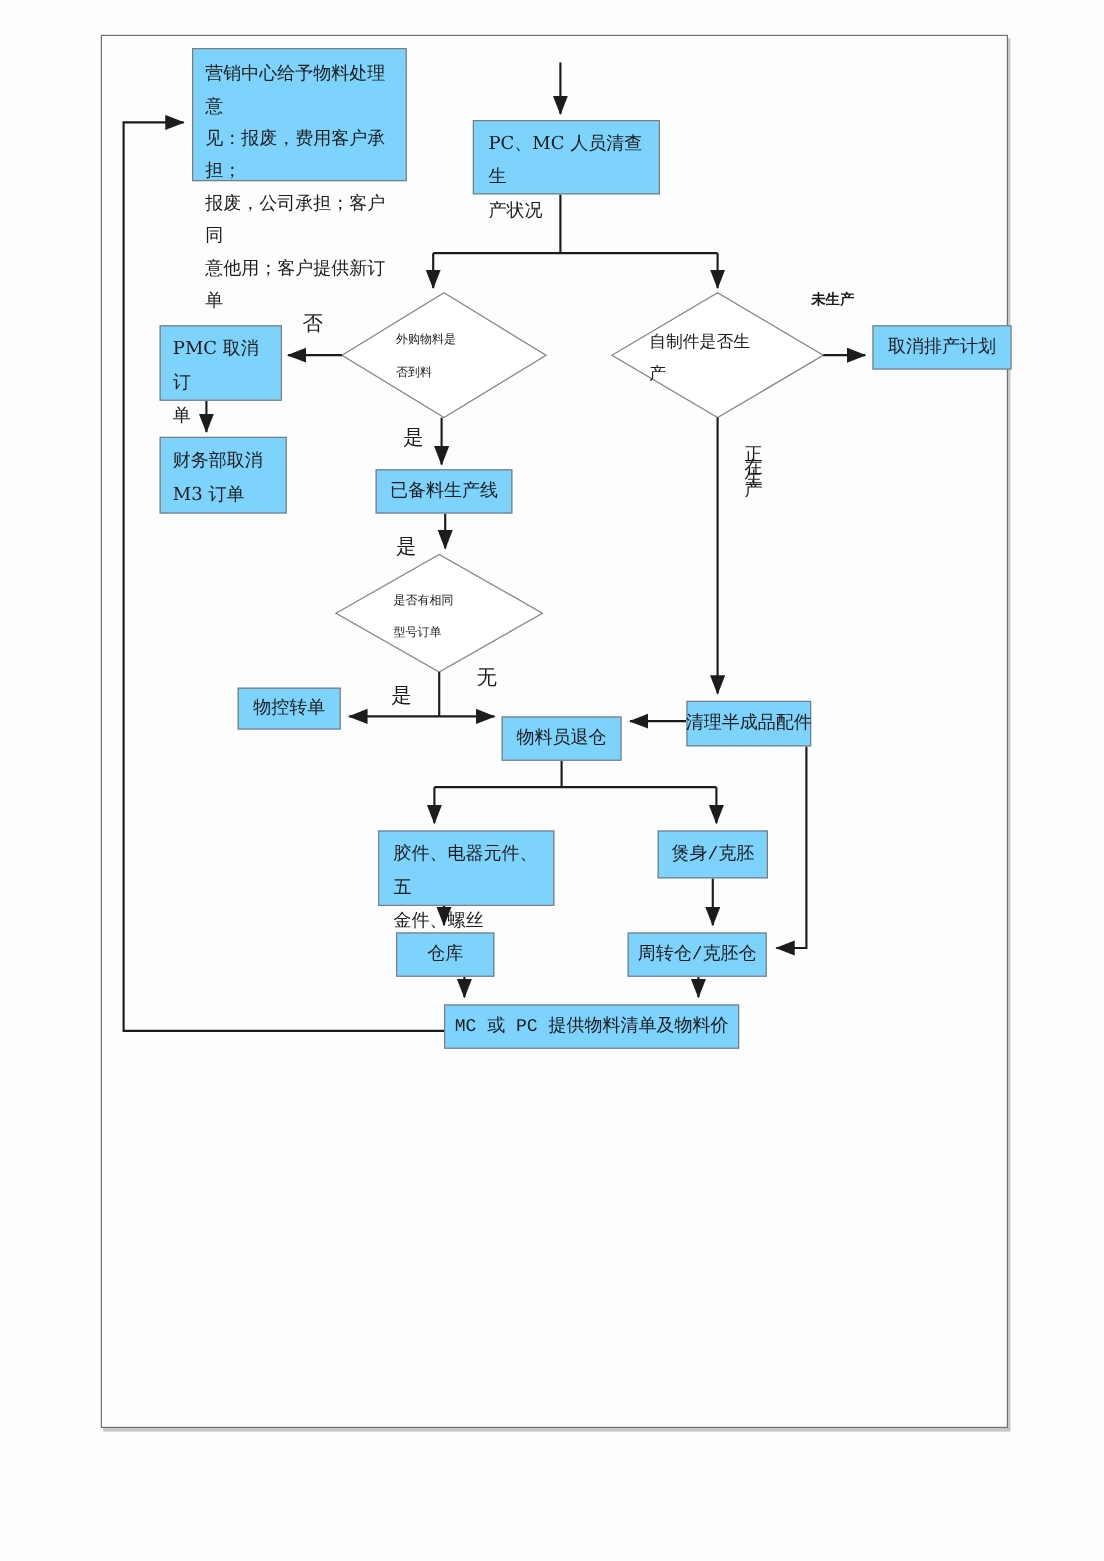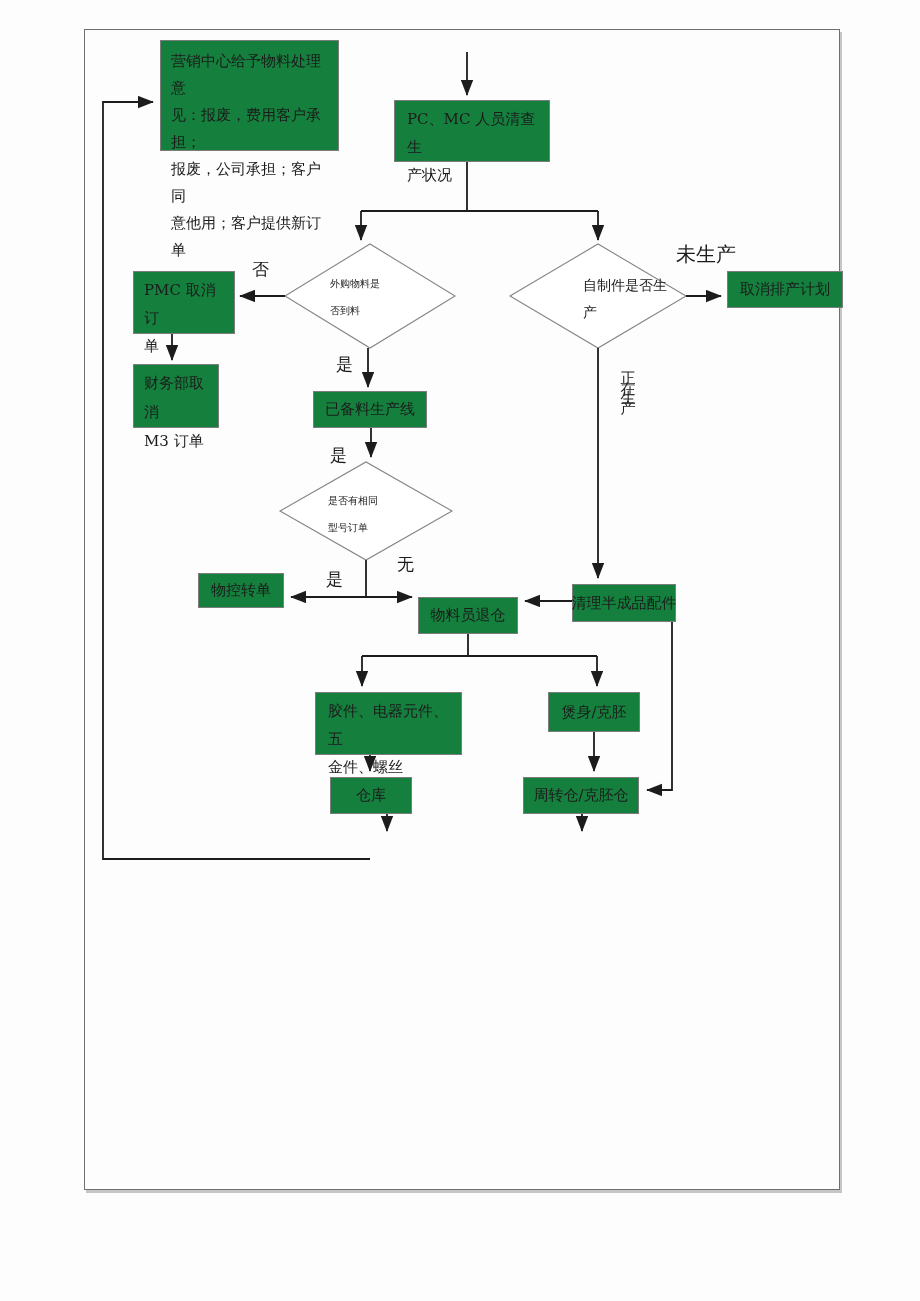--- a/index.html
+++ b/index.html
@@ -9,33 +9,33 @@
     overflow:hidden;
   }
   .frame{
     position:absolute;left:84px;top:29px;width:756px;height:1161px;
     border:1px solid #6f6f6f;box-sizing:border-box;
     box-shadow:2px 3px 0 rgba(130,130,130,.45);
     background:transparent;
   }
   .wires{position:absolute;left:0;top:0;width:920px;height:1301px;}
   .node{
-    position:absolute;background:#15803d;border:1px solid #7c7c7c;
+    position:absolute;background:#7dd3fc;border:1px solid #7c7c7c;
     box-sizing:border-box;font-size:15px;line-height:27px;
     white-space:pre-line;padding:8px 12px;
   }
   .node.center{
     display:flex;align-items:center;justify-content:center;
-    padding:0 4px;white-space:nowrap;
+    padding:0 4px;white-space:nowrap;font-family:Liberation Mono, monospace;
   }
   .dtext{
     position:absolute;white-space:pre-line;font-size:10px;line-height:27px;
   }
   .elabel{position:absolute;font-size:17px;}
-  .elabel.small{font-size:20px;}
+  .elabel.small{font-size:12px;font-weight:bold;}
   .vertical{
     writing-mode:vertical-rl;letter-spacing:9px;font-size:15px;
   }
 </style>
 </head>
 <body>
 
 <div class="canvas">
 
   <div class="frame"></div>
@@ -82,21 +82,21 @@
 见：报废，费用客户承担；
 报废，公司承担；客户同
 意他用；客户提供新订单</div>
 
   <div class="node" style="left:394px;top:100px;width:156px;height:62px;padding:4px 12px;line-height:28px;">PC、MC 人员清查生
 产状况</div>
 
   <div class="node" style="left:133px;top:271px;width:102px;height:63px;padding:4px 10px;line-height:28px;">PMC 取消订
 单</div>
 
-  <div class="node" style="left:133px;top:364px;width:86px;height:64px;padding:4px 10px;line-height:29px;">财务部取消
+  <div class="node" style="left:133px;top:364px;width:106px;height:64px;padding:4px 10px;line-height:29px;">财务部取消
 M3 订单</div>
 
   <div class="node center" style="left:727px;top:271px;width:116px;height:37px;">取消排产计划</div>
 
   <div class="node center" style="left:313px;top:391px;width:114px;height:37px;">已备料生产线</div>
 
   <div class="node center" style="left:198px;top:573px;width:86px;height:35px;">物控转单</div>
 
   <div class="node center" style="left:418px;top:597px;width:100px;height:37px;">物料员退仓</div>
 
@@ -104,25 +104,26 @@
 
   <div class="node" style="left:315px;top:692px;width:147px;height:63px;padding:4px 12px;line-height:28px;">胶件、电器元件、五
 金件、螺丝</div>
 
   <div class="node center" style="left:548px;top:692px;width:92px;height:40px;">煲身/克胚</div>
 
   <div class="node center" style="left:330px;top:777px;width:82px;height:37px;">仓库</div>
 
   <div class="node center" style="left:523px;top:777px;width:116px;height:37px;">周转仓/克胚仓</div>
 
+  <div class="node center" style="left:370px;top:837px;width:246px;height:37px;">MC 或 PC 提供物料清单及物料价</div>
 
   <div class="dtext" style="left:330px;top:270px;width:86px;">外购物料是
 否到料</div>
 
-  <div class="dtext" style="left:583px;top:272px;width:92px;font-size:14px;">自制件是否生
+  <div class="dtext" style="left:541px;top:272px;width:92px;font-size:14px;">自制件是否生
 产</div>
 
   <div class="dtext" style="left:328px;top:487px;width:82px;">是否有相同
 型号订单</div>
 
   <div class="elabel" style="left:252px;top:258px;">否</div>
 
   <div class="elabel" style="left:336px;top:353px;">是</div>
 
   <div class="elabel" style="left:330px;top:444px;">是</div>

